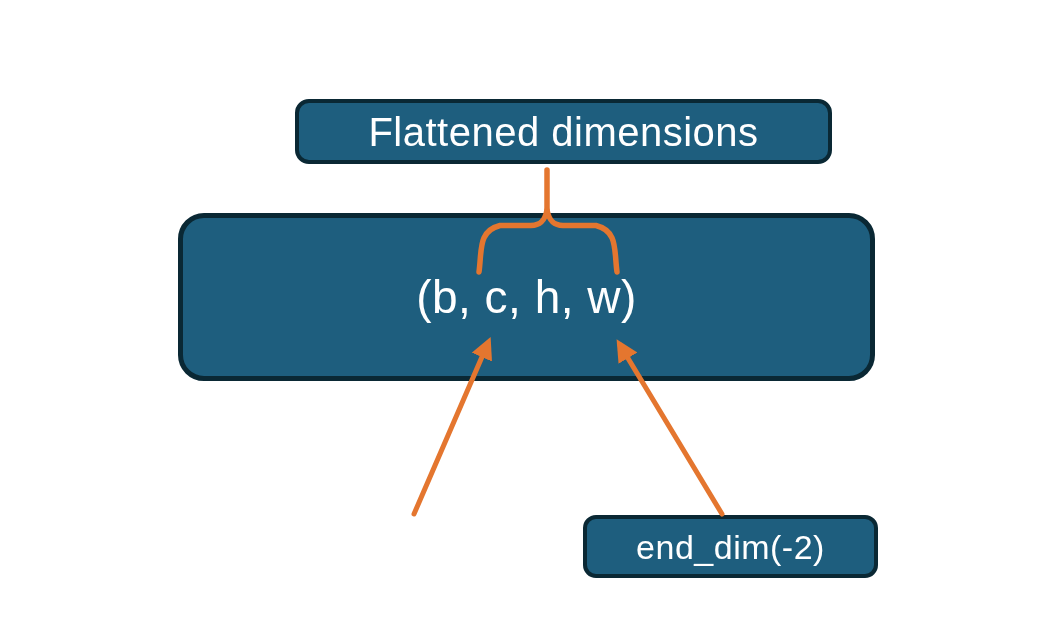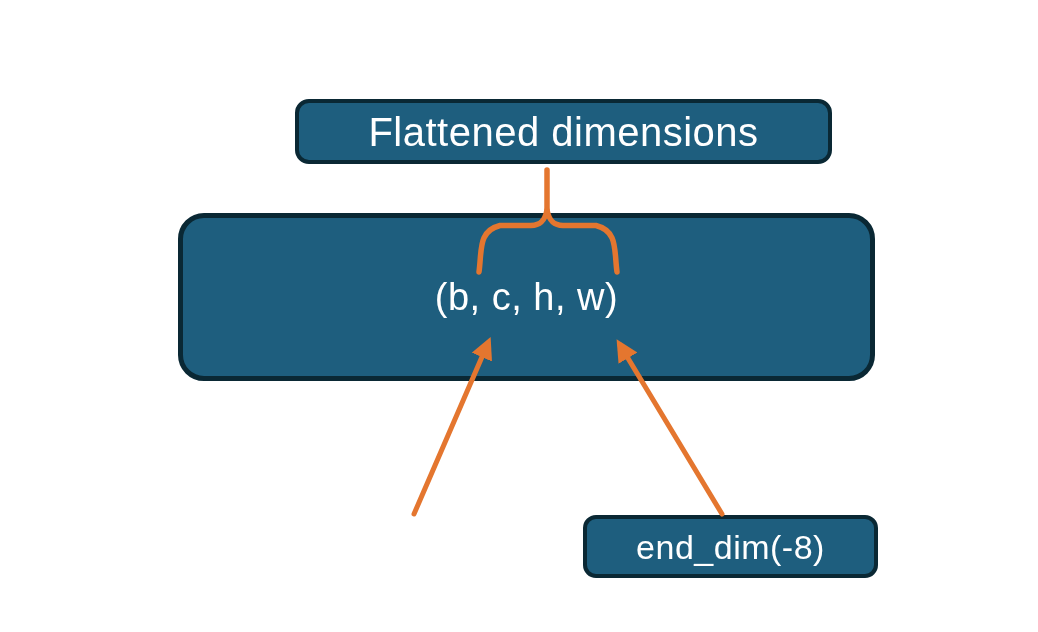--- a/index.html
+++ b/index.html
@@ -30,21 +30,21 @@
   }
   .node-title{
     left:295px;top:99px;width:537px;height:65px;
     border-radius:14px;
     font-size:40px;
   }
   .node-tensor{
     left:178px;top:213px;width:697px;height:168px;
     border-radius:26px;
     border-width:5px;
-    font-size:38px;
+    font-size:46px;
   }
   .node-start{
     left:268px;top:515px;width:294px;height:64px;
     border-radius:13px;
     font-size:34px;
   }
   .node-end{
     left:583px;top:515px;width:295px;height:63px;
     border-radius:13px;
     font-size:34px;
@@ -69,21 +69,21 @@
   <div class="node node-title">
     <span>Flattened dimensions</span>
   </div>
 
   <div class="node node-tensor">
     <span>(b, c, h, w)</span>
   </div>
 
 
   <div class="node node-end">
-    <span>end_dim(-8)</span>
+    <span>end_dim(-2)</span>
   </div>
 
   <svg class="overlay" viewBox="0 0 1038 632">
     <defs>
       <marker id="arrowhead" viewBox="0 0 10 10" refX="7" refY="5" markerWidth="4.4" markerHeight="4.4" orient="auto">
         <path d="M 0 0 L 10 5 L 0 10 z" class="conn-fill"></path>
       </marker>
     </defs>
 
     <path class="conn-stroke" stroke-width="5.5" d="M 547 170 L 547 213"></path>

